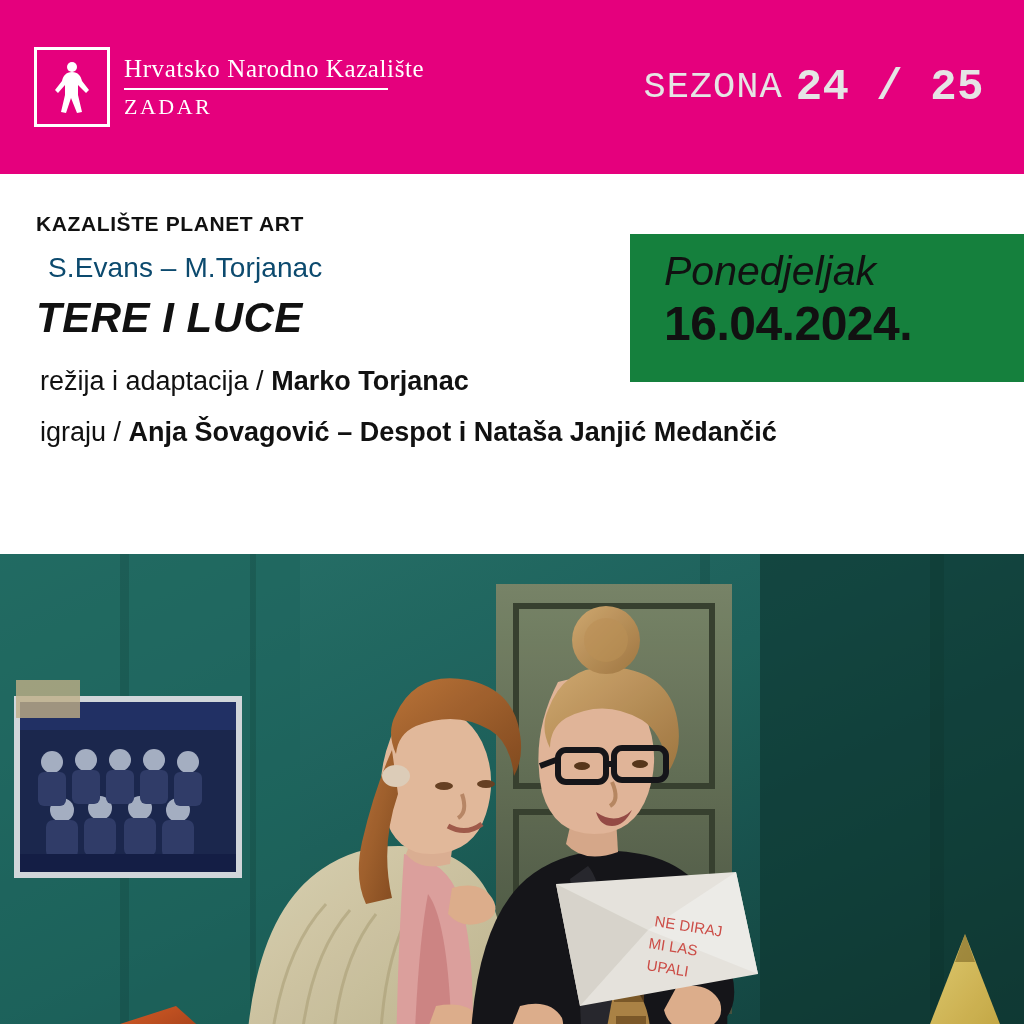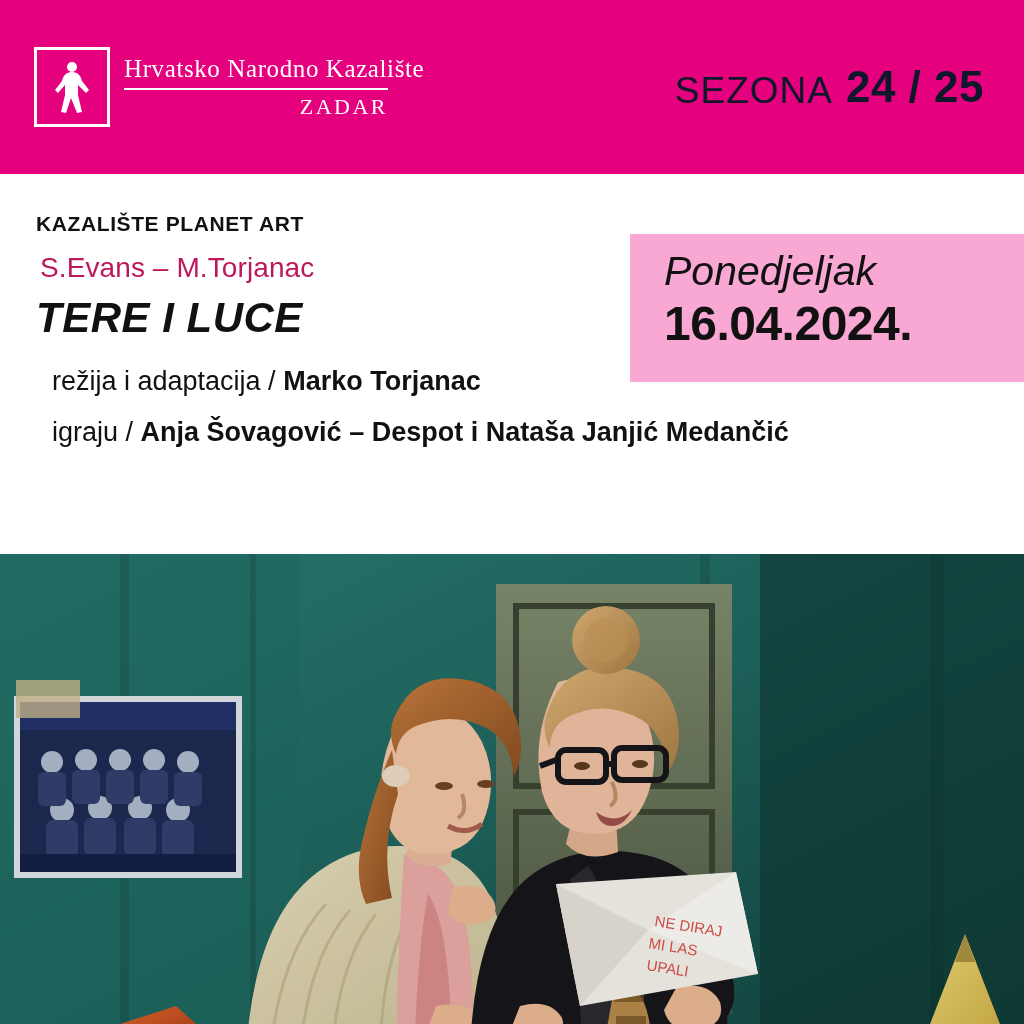--- a/index.html
+++ b/index.html
@@ -67,34 +67,35 @@
   .logo-rule {
     height: 2px;
     background: #ffffff;
     margin: 6px 0 5px 0;
     width: 264px;
   }
   .logo-sub {
     font-family: "Liberation Serif", serif;
     font-size: 22px;
     letter-spacing: 2.5px;
-    text-align: right;
+    text-align: left;
     width: 264px;
     line-height: 1.1;
   }
   .season {
     position: absolute;
     right: 40px;
     top: 50%;
     transform: translateY(-50%);
-    color: #0f172a;
+    color: #e5e5e5;
     white-space: nowrap;
     display: flex;
-    align-items: flex-end;
+    align-items: center;
     gap: 13px;
+    font-family: Liberation Mono, monospace;
   }
   .season-word {
     font-size: 37px;
     font-weight: normal;
     letter-spacing: 1px;
   }
   .season-num {
     font-size: 44px;
     font-weight: bold;
     letter-spacing: 0.5px;
@@ -110,49 +111,49 @@
   }
   .company {
     font-size: 21px;
     font-weight: bold;
     letter-spacing: 0.6px;
     color: #111111;
     margin: 0 0 16px 0;
   }
   .authors {
     font-size: 28px;
-    color: #be185d;
-    margin: 0 0 10px 4px;
+    color: #0c4a6e;
+    margin: 0 0 10px 12px;
     letter-spacing: 0.1px;
   }
   .play-title {
     font-size: 42px;
     font-weight: bold;
     font-style: italic;
     color: #111111;
     letter-spacing: 0.5px;
     margin: 0 0 24px 0;
   }
   .credit {
     font-size: 27px;
     color: #111111;
-    margin: 0 0 20px 16px;
+    margin: 0 0 20px 4px;
   }
   .credit b {
     font-weight: bold;
   }
 
   
   .date-box {
     position: absolute;
     right: 0;
     top: 60px;
     width: 394px;
     height: 148px;
-    background: #f9a8d4;
+    background: #15803d;
     box-sizing: border-box;
     padding: 14px 0 0 34px;
   }
   .date-day {
     font-size: 41px;
     font-style: italic;
     color: #111111;
     line-height: 1.15;
   }
   .date-num {

